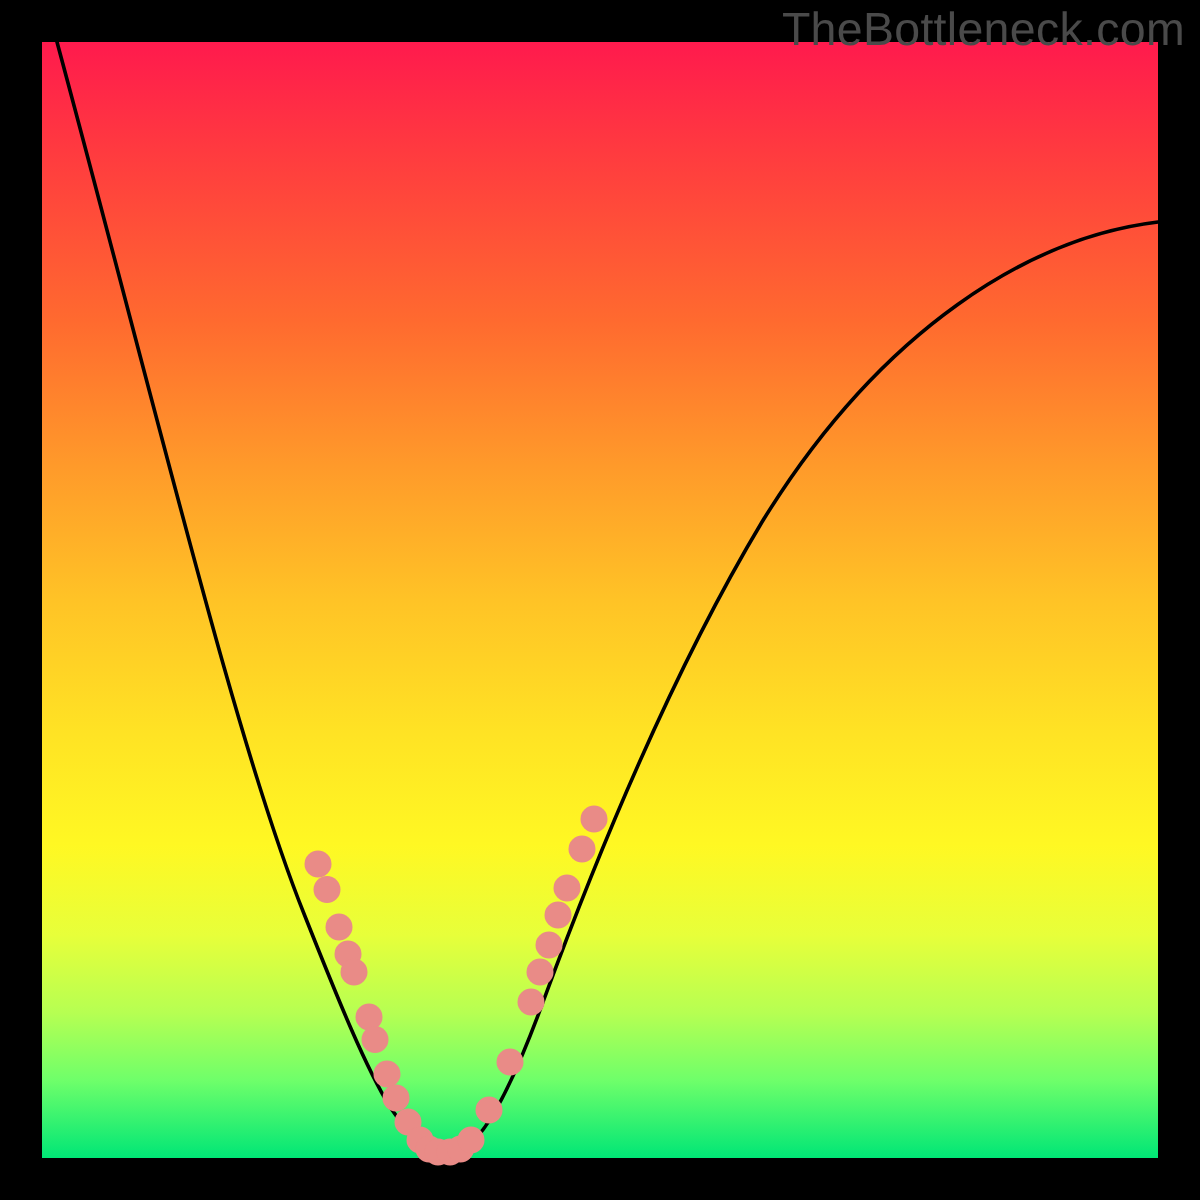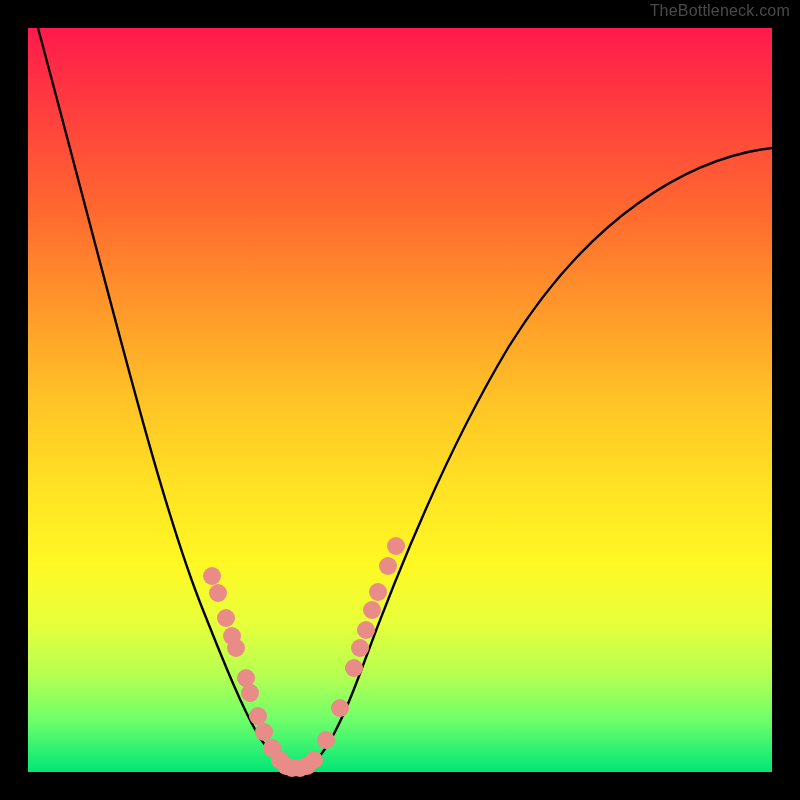--- a/index.html
+++ b/index.html
@@ -37,21 +37,21 @@
       #e7ff3a 80%,
       #b6ff52 87%,
       #6fff6a 93%,
       #00e676 100%);
   }
   .watermark {
     position: absolute;
     top: 2px;
     right: 10px;
     color: #4a4a4a;
-    font-size: 16px;
+    font-size: 31px;
     font-weight: 400;
     letter-spacing: 0.2px;
     user-select: none;
   }
   svg.curve {
     position: absolute;
     left: 28px;
     top: 28px;
     width: 744px;
     height: 744px;

